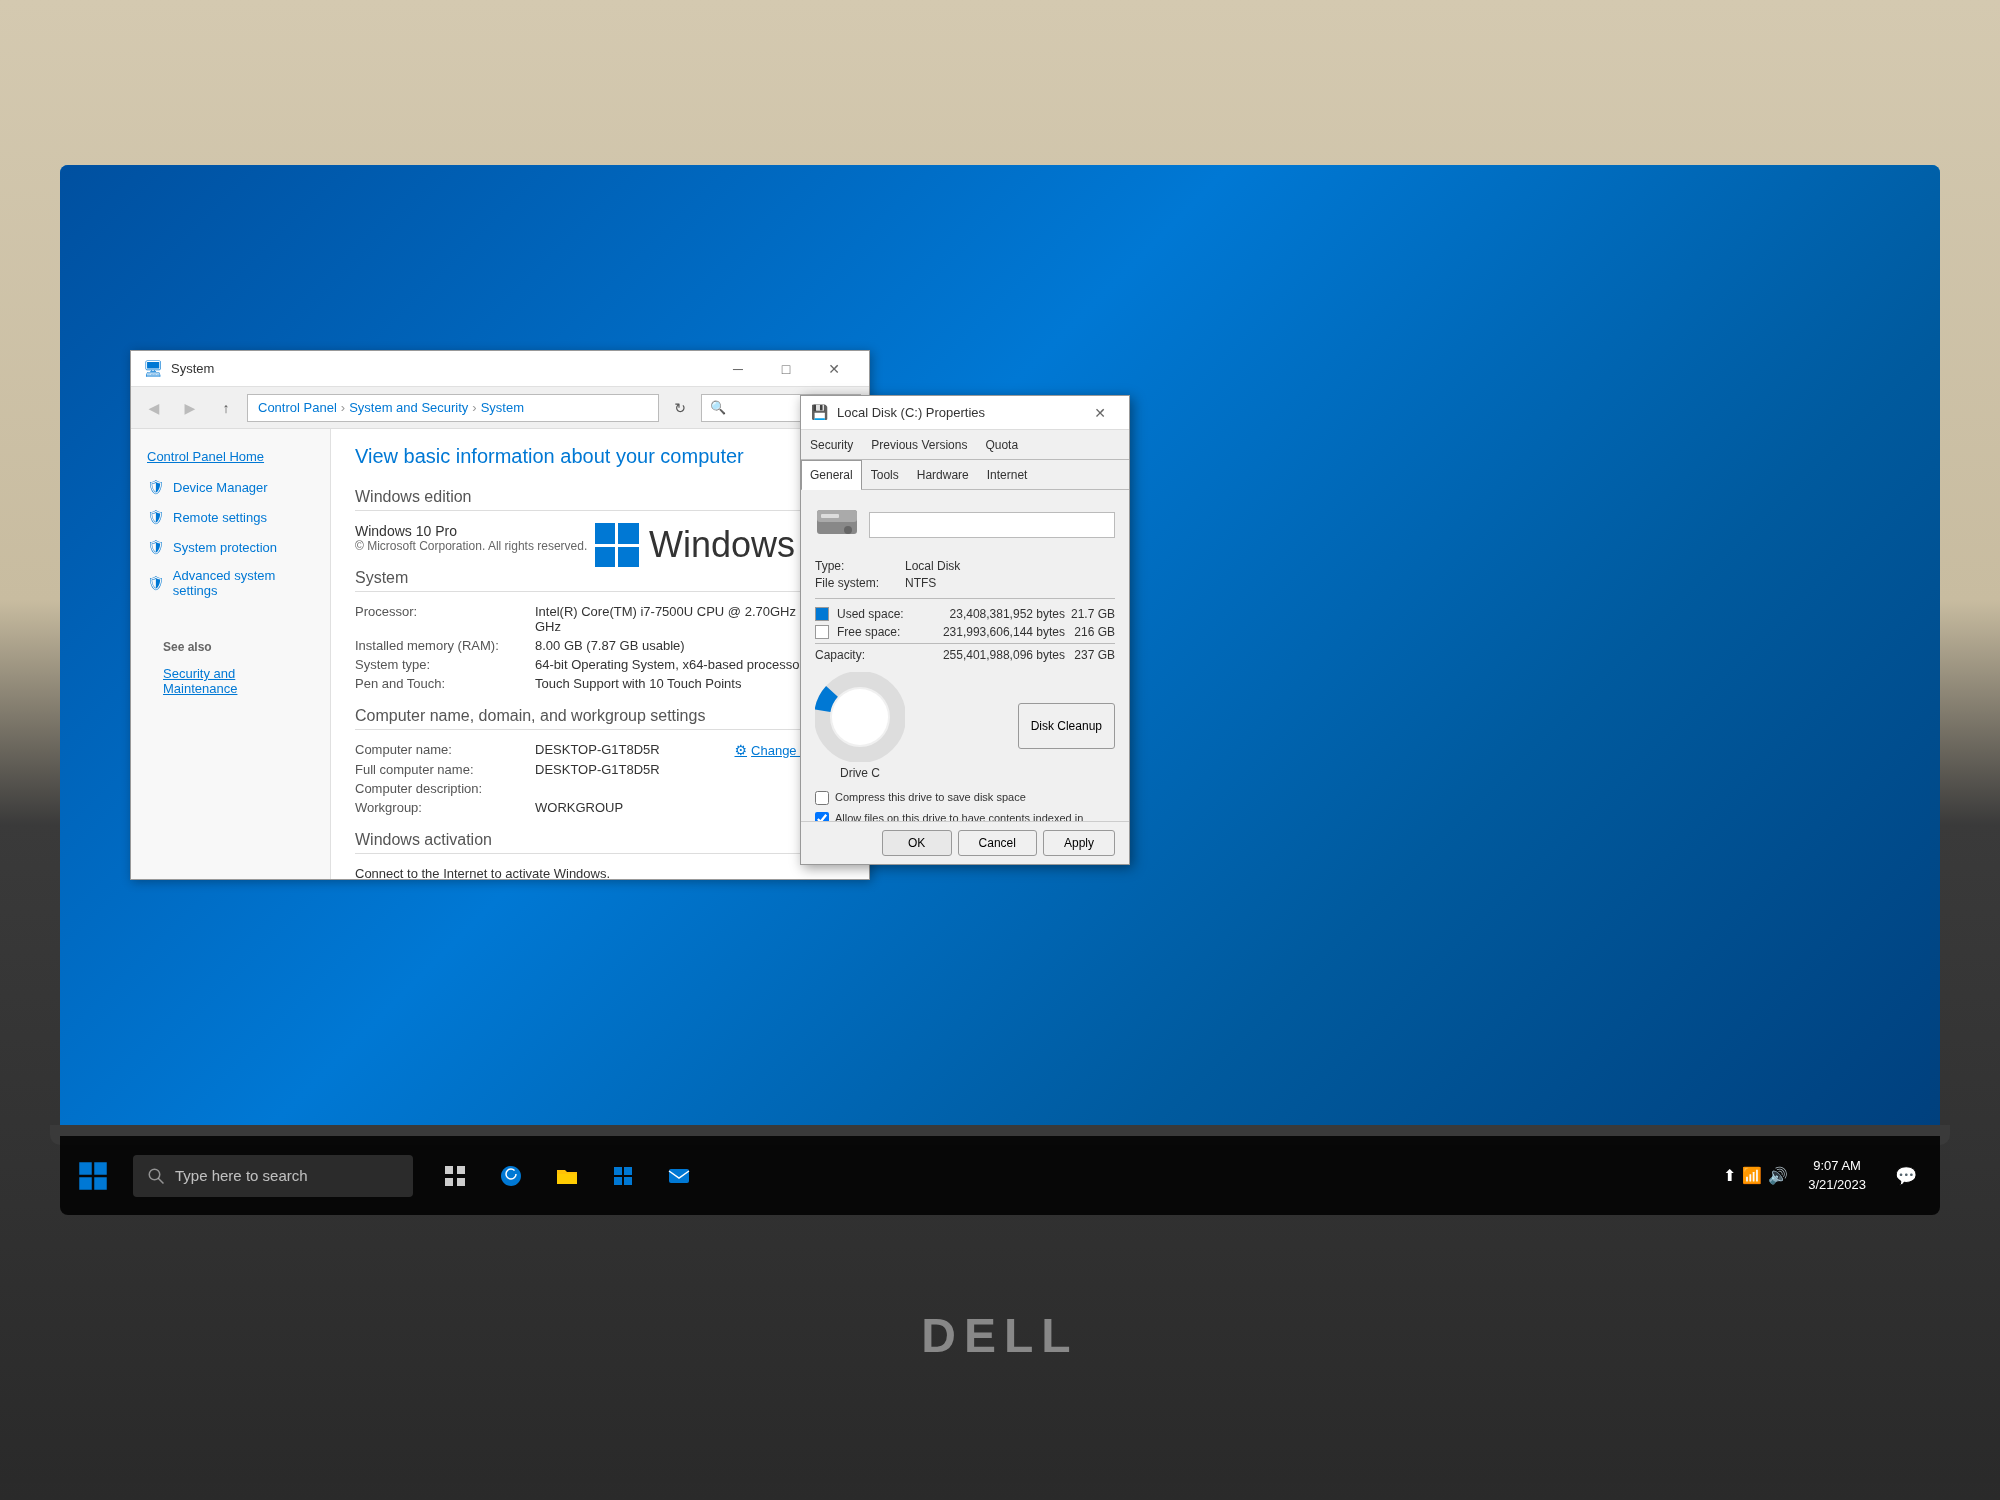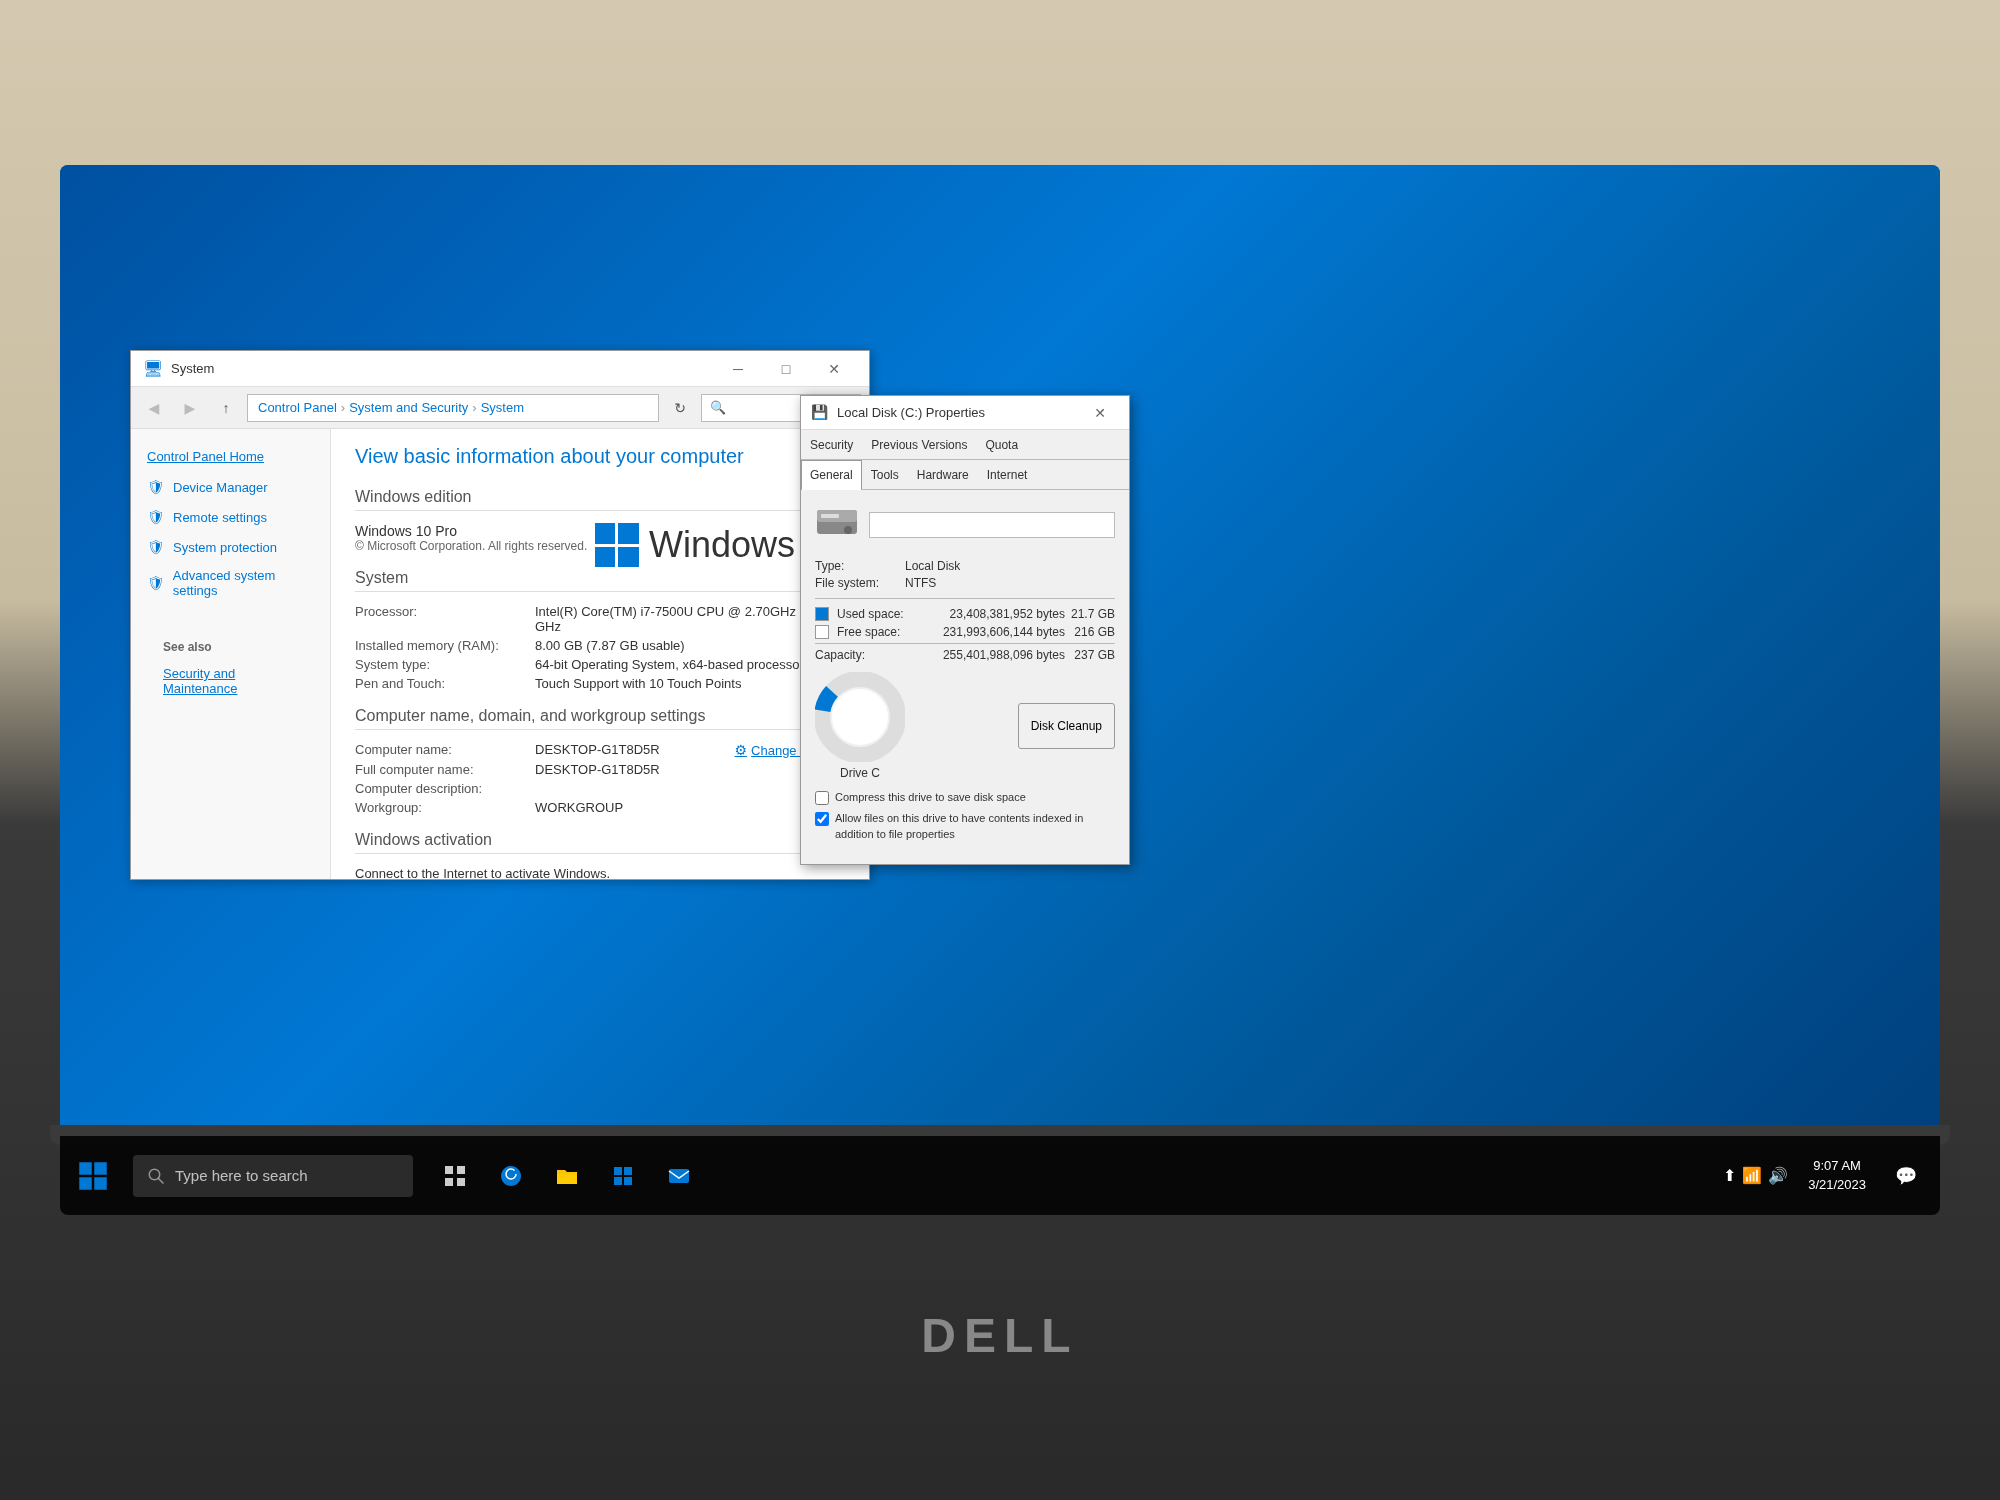--- a/index.html
+++ b/index.html
@@ -882,20 +882,25 @@
         <input type="checkbox" class="dialog-checkbox" style="">
         <label class="checkbox-label">Compress this drive to save disk space</label>
       </div>
 
       <div class="checkbox-row">
         <input type="checkbox" class="dialog-checkbox" checked="" style="">
         <label class="checkbox-label">Allow files on this drive to have contents indexed in addition to file properties</label>
       </div>
     </div>
 
+    <div class="dialog-buttons">
+      <button class="dlg-btn primary">OK</button>
+      <button class="dlg-btn">Cancel</button>
+      <button class="dlg-btn">Apply</button>
+    </div>
   </div>
 
   <div class="taskbar">
 
     <div class="taskbar-start">
       <svg class="win-logo" viewBox="0 0 24 24">
         <rect x="1" y="1" width="10" height="10" fill="#0078d4"></rect>
         <rect x="13" y="1" width="10" height="10" fill="#0078d4"></rect>
         <rect x="1" y="13" width="10" height="10" fill="#0078d4"></rect>
         <rect x="13" y="13" width="10" height="10" fill="#0078d4"></rect>

